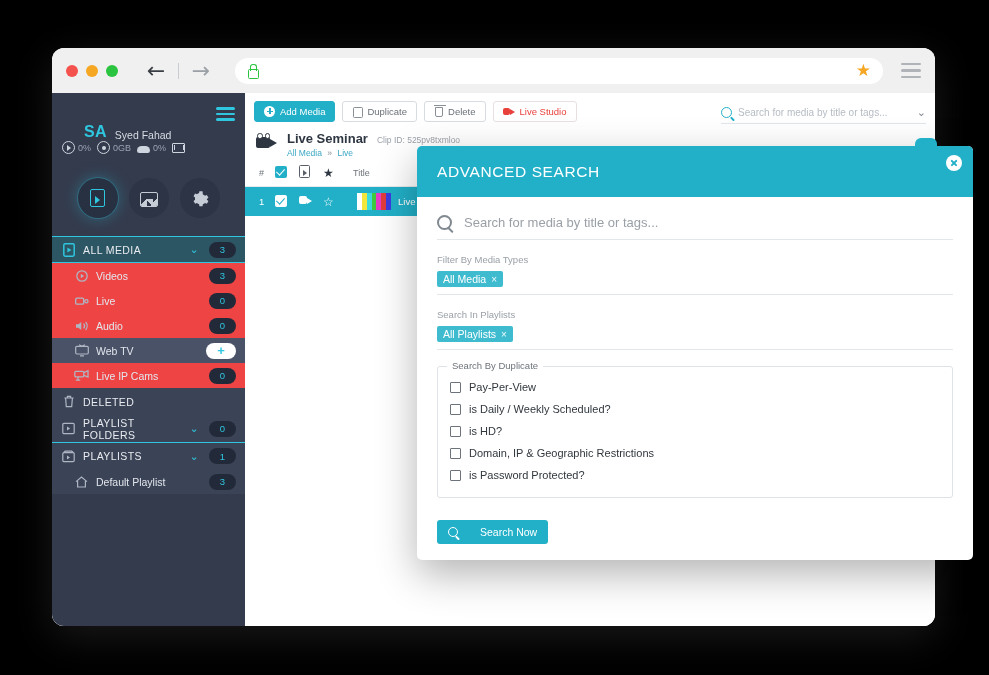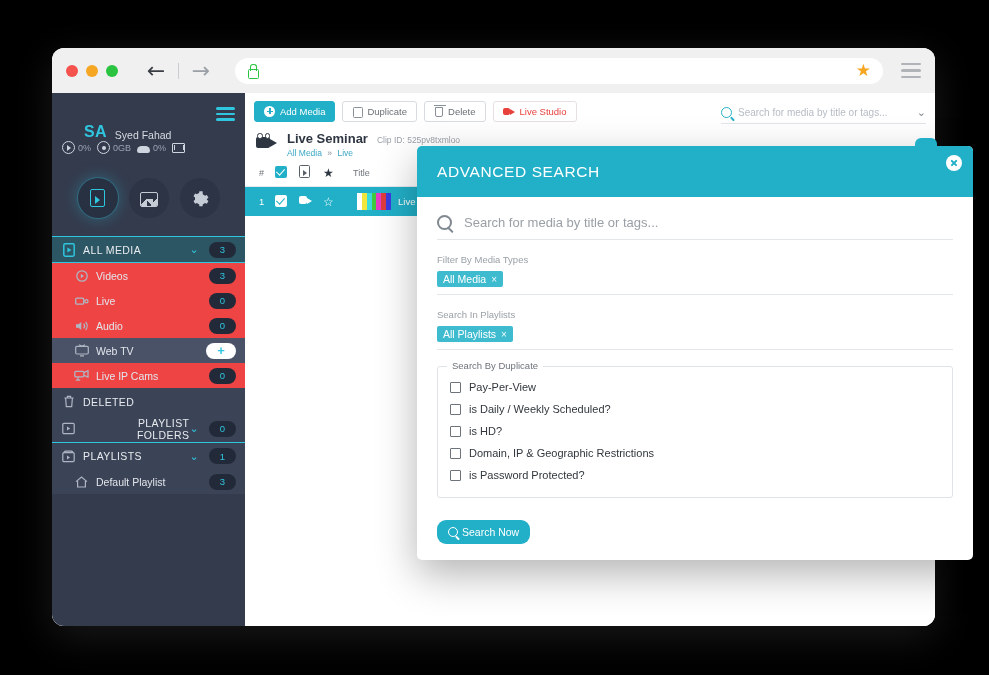--- a/index.html
+++ b/index.html
@@ -205,21 +205,21 @@
   .nav-group-head.allmedia {
     background: #2c5663;
     border-top: 1.5px solid #2fc6df;
     border-bottom: 1.5px solid #2fc6df;
   }
   .nav-group-head.playlists {
     background: #3b4356;
     border-top: 1.5px solid #2fc6df;
   }
   .nav-group-head.deleted { background:#3b4356; }
-  .nav-group-head.folders { background:#3b4356;text-align:right; }
+  .nav-group-head.folders { background:#3b4356; }
 
   .nav-ico {
     width: 15px; height: 14px; margin-right: 7px;
     display:inline-flex; align-items:center; justify-content:center;
     color: #2fc6df; flex-shrink: 0;
   }
   .nav-ico.dim { color: #aeb6c4; }
   .nav-label { flex: 1; }
   .chevron {
     color: #2fc6df; font-size: 11px; margin-right: 10px;
@@ -455,23 +455,23 @@
     height: 22px;
   }
   .chk-empty {
     width: 11px; height: 11px; border: 1.4px solid #6d737a; border-radius: 1px;
     background:#fff; flex-shrink:0;
   }
   .chk-label { font-size: 11px; color: #31373d; }
 
   .dlg-footer { padding: 22px 20px 0 20px; }
   .search-now {
-    display: inline-flex; align-items: center; gap: 4px;
+    display: inline-flex; align-items: center; gap: 22px;
     background: #22b0c8; color: #fff;
-    padding: 6px 11px; border-radius: 9px;
+    padding: 6px 11px; border-radius: 3px;
     font-size: 10.5px;
   }
   .sn-ico { width: 10px; height: 10px; border: 1.7px solid #fff; border-radius: 50%; position: relative; flex-shrink:0;}
   .sn-ico::after { content:""; position:absolute; right:-3px; bottom:-2.5px; width:5px; height:1.8px; background:#fff; transform: rotate(45deg); border-radius:1px;}
 
   
   .notch {
     position:absolute; right: 36px; top: -8px;
     width: 22px; height: 12px; background:#22b0c8;
     border-radius: 6px 6px 0 0;

